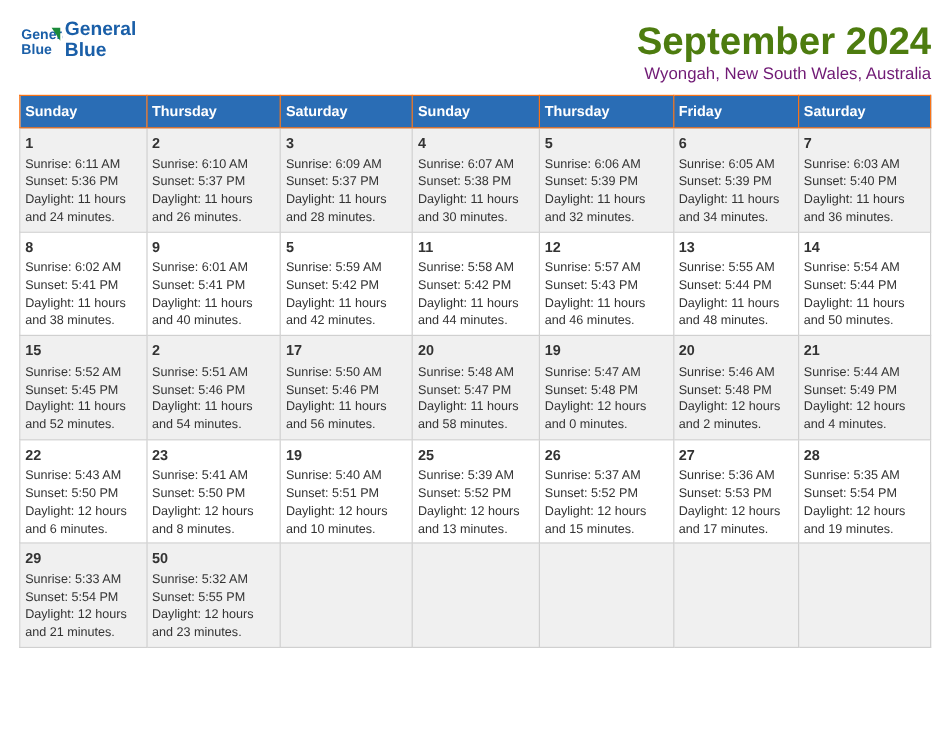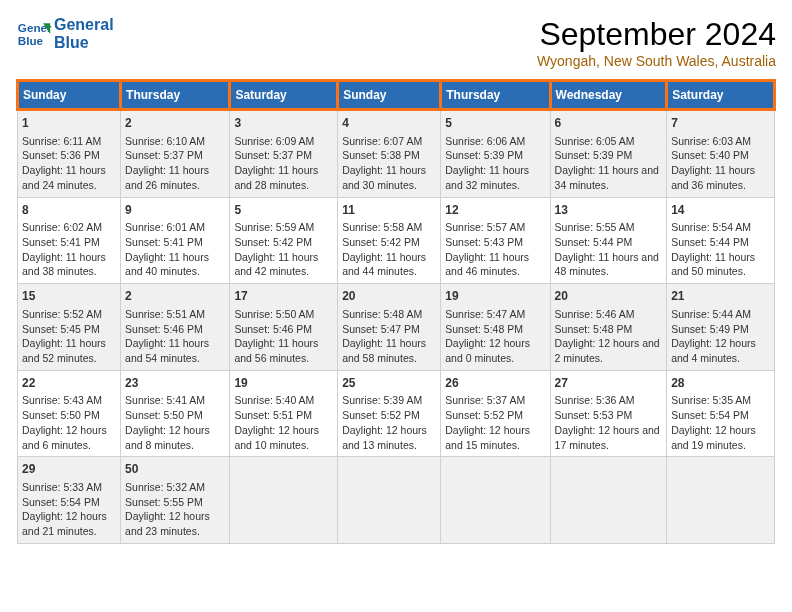--- a/index.html
+++ b/index.html
@@ -23,42 +23,42 @@
     .logo-icon {
       width: 36px;
       height: 36px;
       margin-right: 2px;
     }
     .title-block {
       text-align: right;
     }
     .title-block h1 {
       font-size: 32px;
-      font-weight: normal;
-      color: #000000;
+      font-weight: bold;
+      color: #4d7c0f;
     }
     .title-block p {
       font-size: 14px;
-      color: #a16207;
+      color: #701a75;
     }
     table {
       width: 100%;
       border-collapse: collapse;
       font-size: 11px;
     }
     thead tr {
       background-color: #2a6db5;
       color: white;
     }
     thead th {
       padding: 6px 4px;
       text-align: left;
       font-weight: bold;
       font-size: 12px;
-      border: 3px solid #f97316;
+      border: 1px solid #f97316;
     }
     tbody tr {
       vertical-align: top;
     }
     tbody tr:nth-child(odd) {
       background-color: #f0f0f0;
     }
     tbody tr:nth-child(even) {
       background-color: #ffffff;
     }
@@ -104,21 +104,21 @@
 </div>
 
 <table>
   <thead>
     <tr>
     <th>Sunday</th>
         <th>Thursday</th>
         <th>Saturday</th>
         <th>Sunday</th>
         <th>Thursday</th>
-        <th>Wednesday</th>
+        <th>Friday</th>
         <th>Saturday</th>
       </tr>
   </thead>
   <tbody>
   <tr>
         <td><span class="day-num">1</span>Sunrise: 6:11 AM<br>Sunset: 5:36 PM<br>Daylight: 11 hours and 24 minutes.</td>
         <td><span class="day-num">2</span>Sunrise: 6:10 AM<br>Sunset: 5:37 PM<br>Daylight: 11 hours and 26 minutes.</td>
         <td><span class="day-num">3</span>Sunrise: 6:09 AM<br>Sunset: 5:37 PM<br>Daylight: 11 hours and 28 minutes.</td>
         <td><span class="day-num">4</span>Sunrise: 6:07 AM<br>Sunset: 5:38 PM<br>Daylight: 11 hours and 30 minutes.</td>
         <td><span class="day-num">5</span>Sunrise: 6:06 AM<br>Sunset: 5:39 PM<br>Daylight: 11 hours and 32 minutes.</td>

